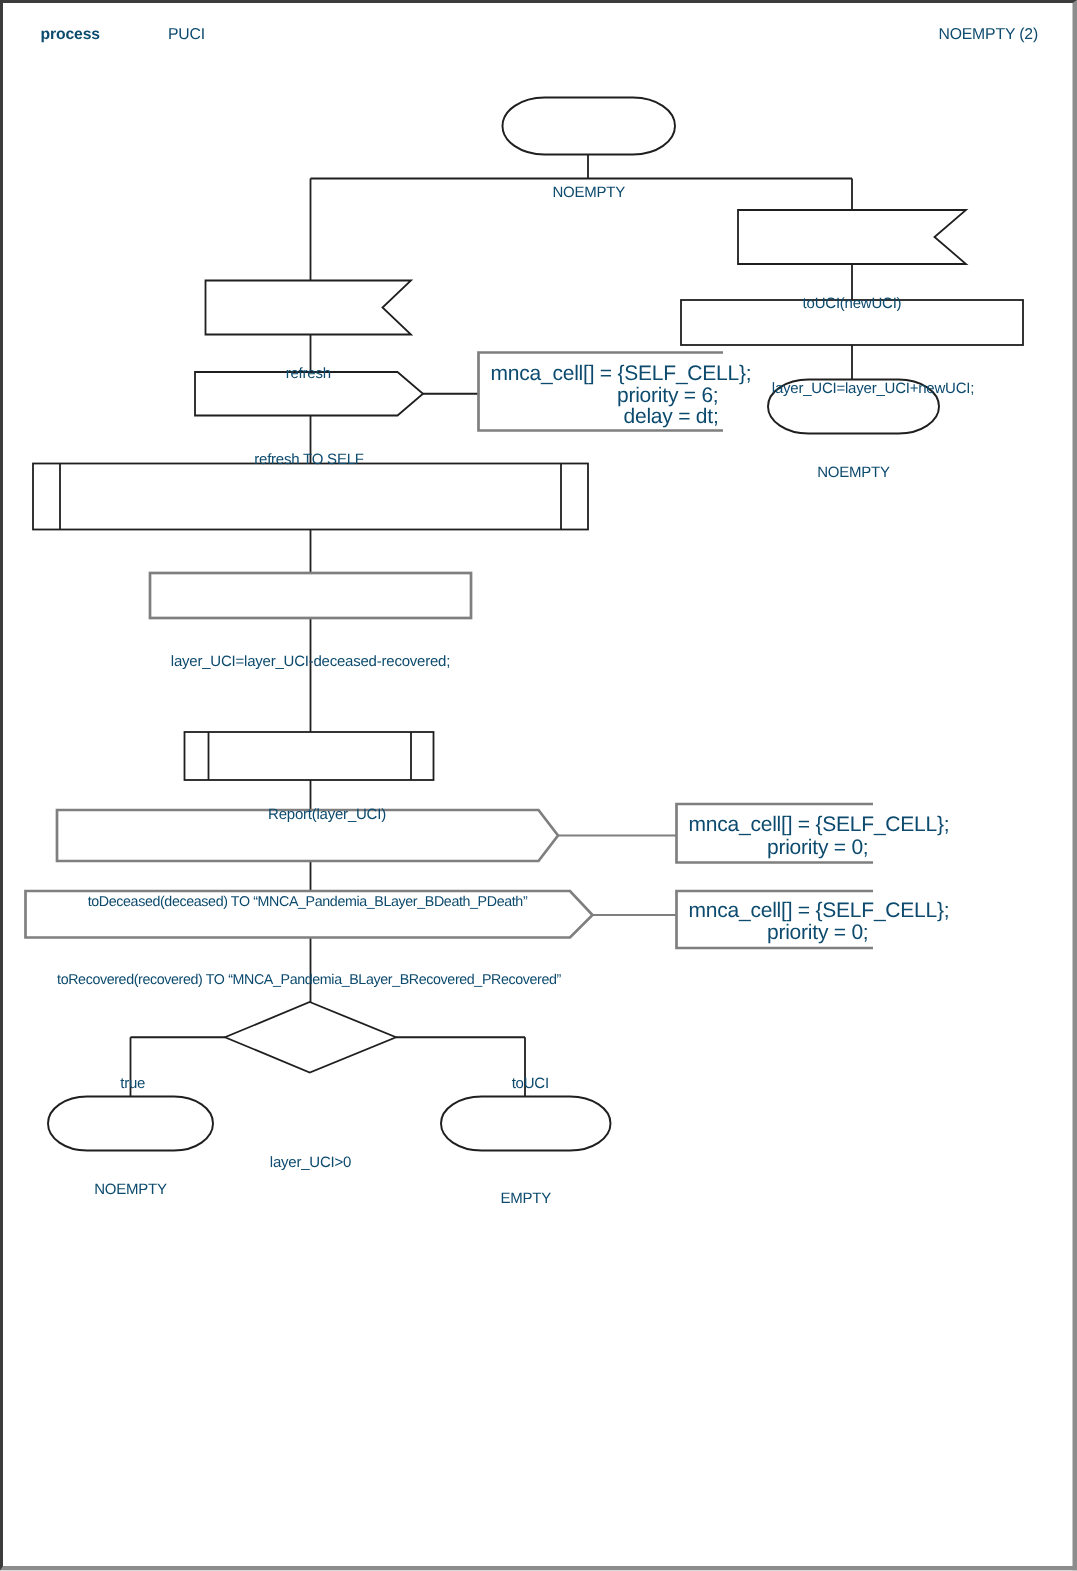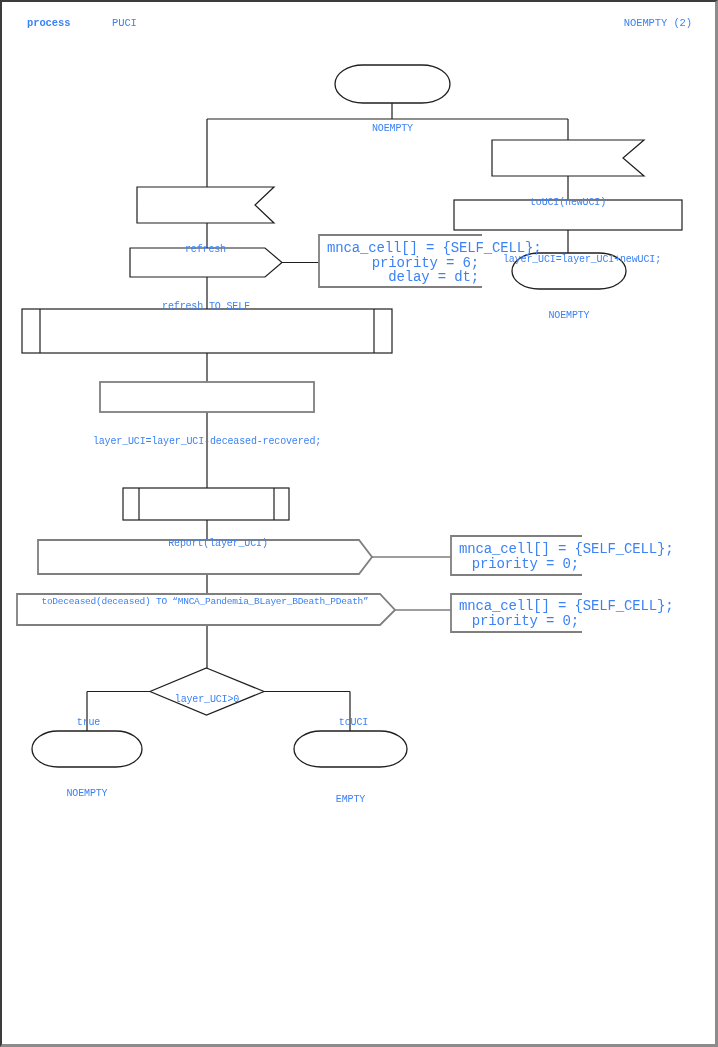--- a/index.html
+++ b/index.html
@@ -6,22 +6,22 @@
   .page {
     position:relative;
     width:718px; height:1047px;
     margin:0 auto;
     background:#ffffff;
     box-sizing:border-box;
     border-top:2px solid #3c3c3c;
     border-left:2px solid #3c3c3c;
     border-right:3px solid #8c8c8c;
     border-bottom:3px solid #8c8c8c;
-    font-family:Liberation Mono, monospace;
-    color:#3b82f6;
+    font-family:Liberation Sans, sans-serif;
+    color:#0c4a6e;
     overflow:hidden;
   }
   .diagram-svg { position:absolute; left:0; top:0; width:716px; height:1044px; }
   .hdr { position:absolute; font-size:10.5px; letter-spacing:-0.1px; }
   .hdr.bold { font-weight:bold; }
   .lbl {
     position:absolute;
     display:flex; align-items:center; justify-content:center;
     font-size:10px; letter-spacing:-0.15px; white-space:nowrap;
     text-align:center;
@@ -120,27 +120,28 @@
 
   <div class="lbl" style="left:121px; top:486px; width:166px; height:22px;padding-left:12px;">Report(layer_UCI)</div>
 
   <div class="lbl xs" style="left:36px; top:538px; width:334px; height:34px;">toDeceased(deceased) TO “MNCA_Pandemia_BLayer_BDeath_PDeath”</div>
 
   <div class="cmt" style="left:457px; top:540px; width:120px;">
     <div>mnca_cell[] = {SELF_CELL};</div>
     <div>priority = 0;</div>
   </div>
 
+  <div class="lbl xs" style="left:15px; top:592px; width:378px; height:31px;">toRecovered(recovered) TO “MNCA_Pandemia_BLayer_BRecovered_PRecovered”</div>
 
   <div class="cmt" style="left:457px; top:597px; width:120px;">
     <div>mnca_cell[] = {SELF_CELL};</div>
     <div>priority = 0;</div>
   </div>
 
-  <div class="lbl" style="left:148px; top:630px; width:114px; height:47px;">layer_UCI&gt;0</div>
+  <div class="lbl" style="left:148px; top:706px; width:114px; height:47px;">layer_UCI&gt;0</div>
 
   <div class="lbl" style="left:64px; top:669px; width:45px; height:14px;">true</div>
 
   <div class="lbl" style="left:329px; top:669px; width:45px; height:14px;">toUCI</div>
 
   <div class="lbl" style="left:30px; top:729px; width:110px; height:36px;">NOEMPTY</div>
 
   <div class="lbl" style="left:292px; top:729px; width:113px; height:48px;">EMPTY</div>
 
 </div>

